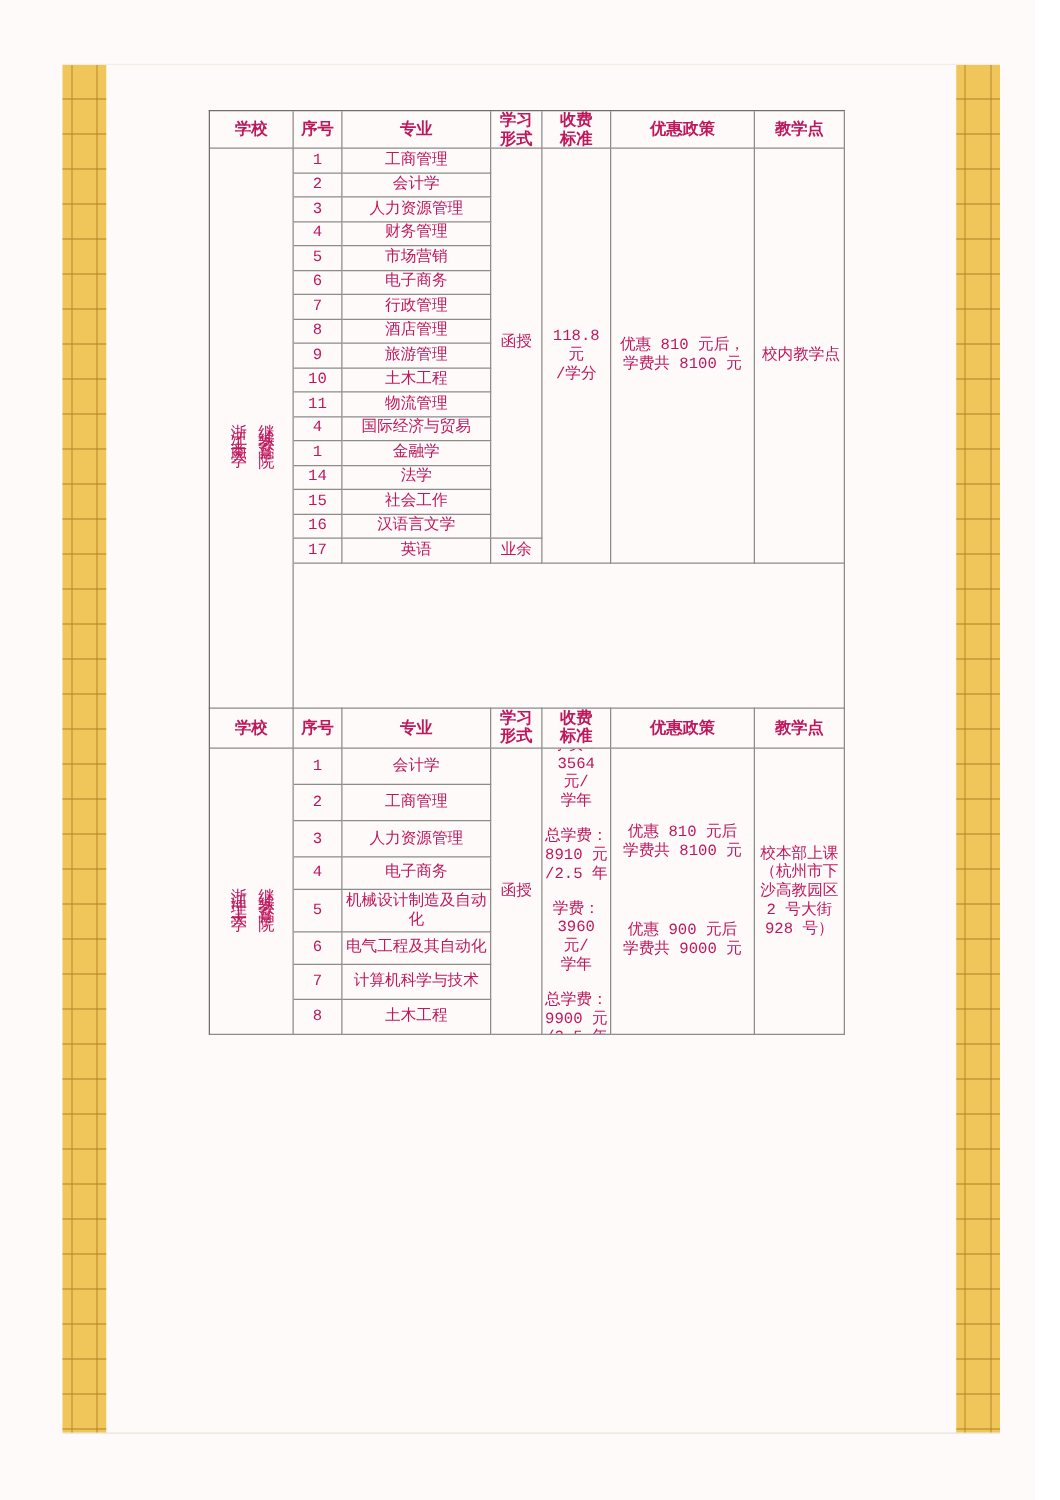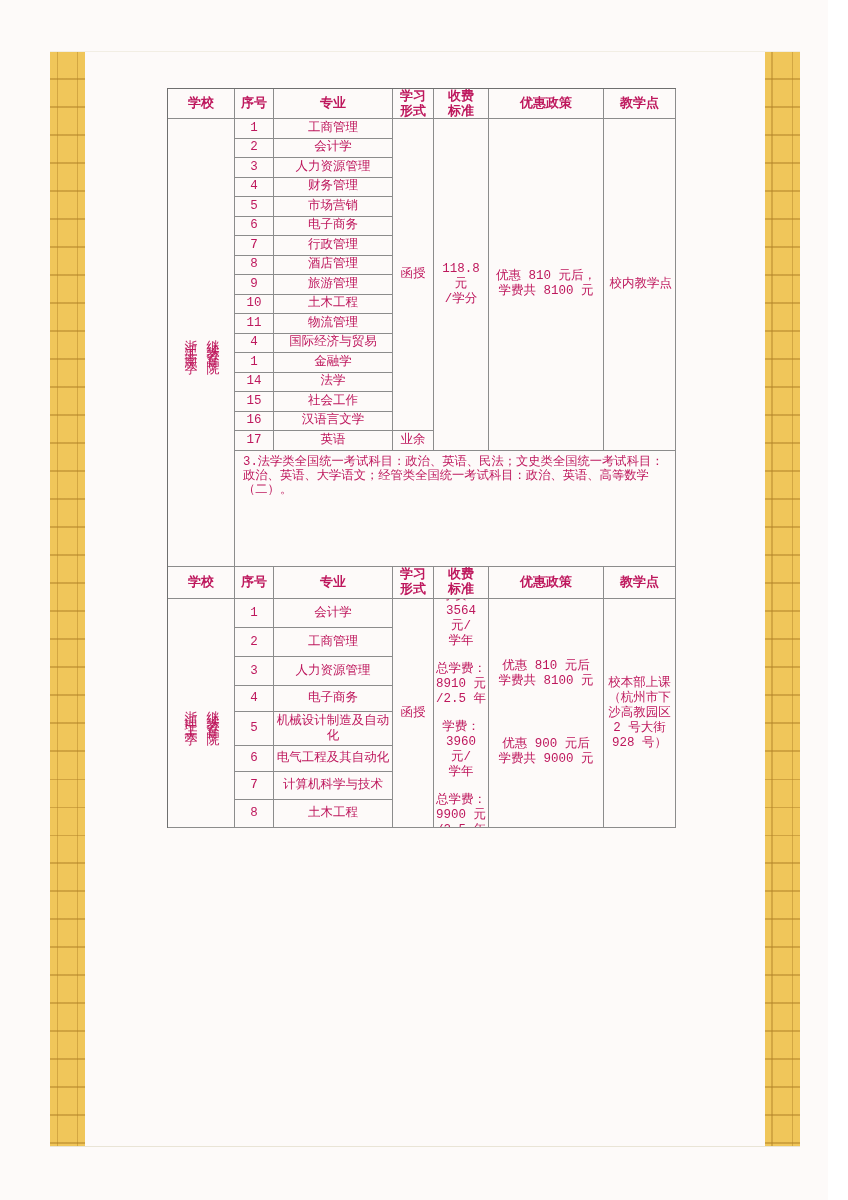--- a/index.html
+++ b/index.html
@@ -125,21 +125,20 @@
     <div class="c" style="grid-area:18/4/19/5">业余</div>
     <div class="c pre" style="grid-area:2/5/19/6">118.8 元
 /学分</div>
     <div class="c pre" style="grid-area:2/6/19/7">优惠 810 元后，
 学费共 8100 元</div>
     <div class="c site1" style="grid-area:2/7/19/8">
       <span class="blk">校内教学点</span>
     </div>
 
     <div class="c notes" style="grid-area:19/2/20/8">
-      <div>3.法学类全国统一考试科目：政治、英语、民法；文史类全国统一考试科目：政治、英语、大学语文；经管类全国统一考试科目：政治、英语、高等数学（二）。</div>
 
     </div>
   </div>
 
   <div class="tbl tbl2">
     <div class="c hd" style="grid-area:1/1">学校</div>
     <div class="c hd" style="grid-area:1/2">序号</div>
     <div class="c hd" style="grid-area:1/3">专业</div>
     <div class="c hd" style="grid-area:1/4">学习
 形式</div>

